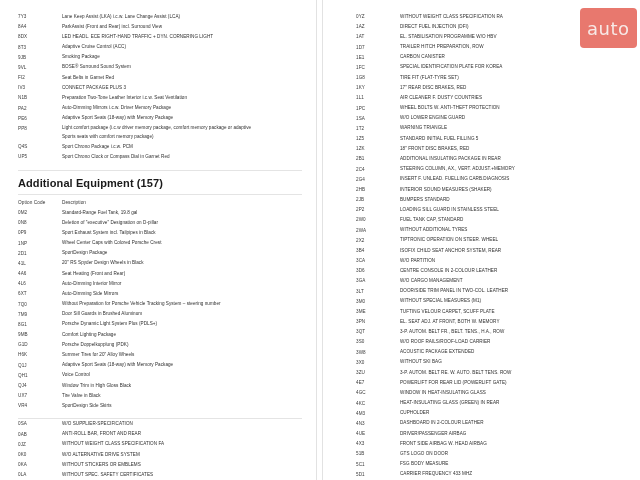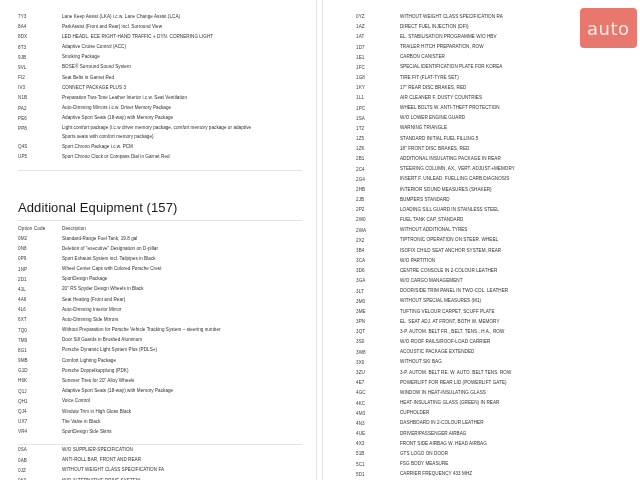--- a/index.html
+++ b/index.html
@@ -66,26 +66,25 @@
     margin: 7px 4px 0 0;
     height: 0;
   }
   .hr-tight {
     border: 0;
     border-top: 1px solid #e4e4e4;
     margin: 5px 4px 4px 0;
     height: 0;
   }
   .section-title {
-    font-size: 13px;
-    font-weight: normal;
+    font-size: 11px;
+    font-weight: bold;
     color: #1a1a1a;
     padding: 6px 0 0 0;
     letter-spacing: 0.1px;
-    margin-top: 23px;
   }
   .table-head {
     display: flex;
     padding: 1px 0 3px 0;
   }
   .table-head .code,
   .table-head .desc {
     font-size: 4.7px;
     color: #333;
     font-weight: normal;

